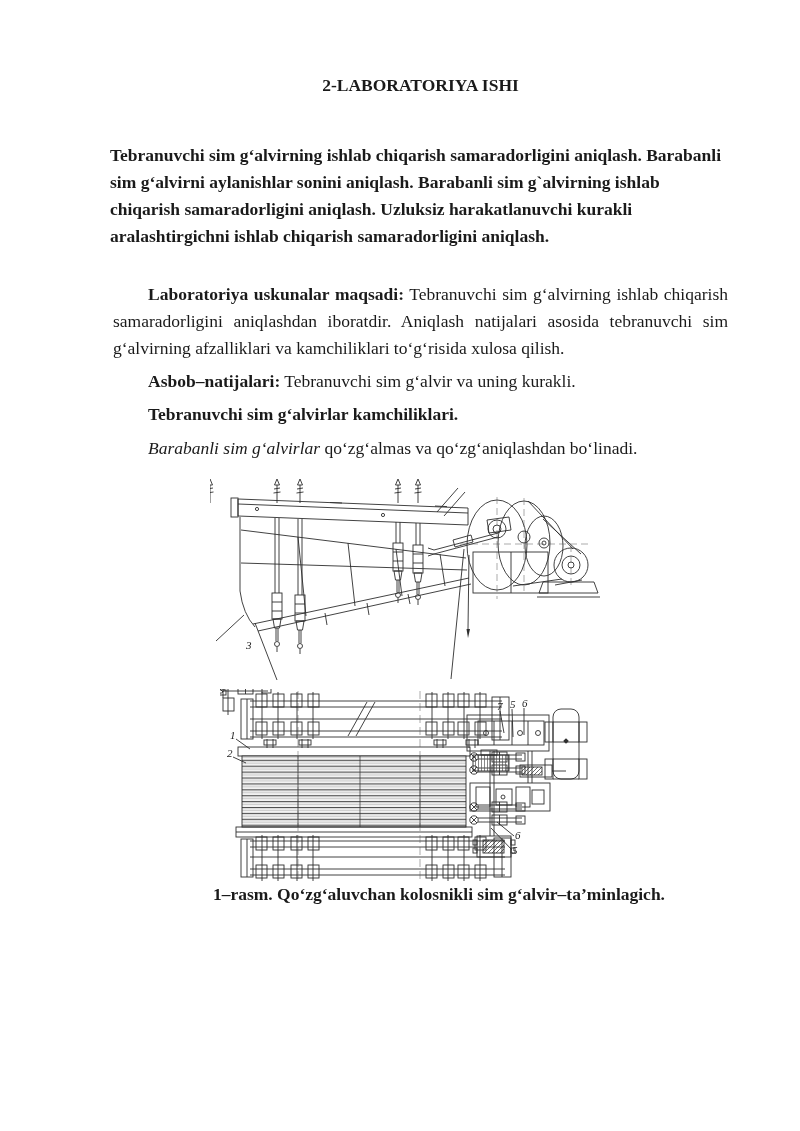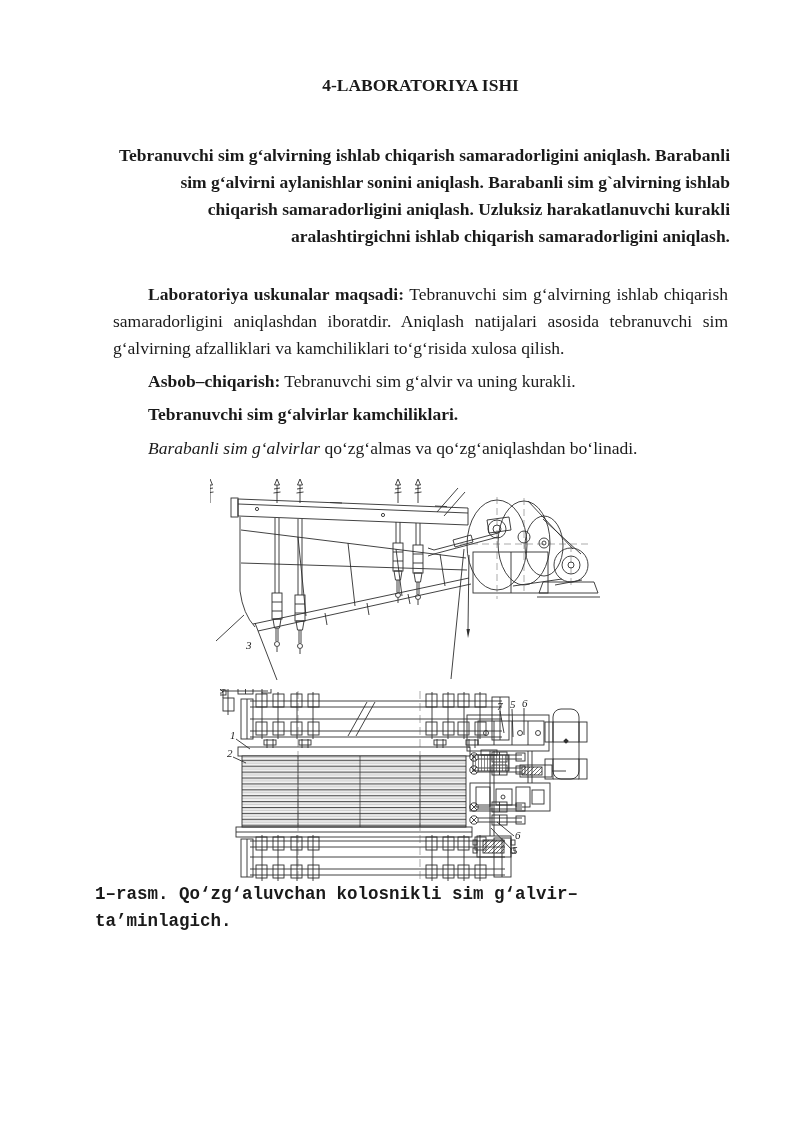--- a/index.html
+++ b/index.html
@@ -3,47 +3,47 @@
 <meta charset="utf-8">
 <style>
   * { margin:0; padding:0; box-sizing:border-box; }
   html,body { background:#ffffff; }
   .page {
     width:800px; height:1131px; background:#ffffff; color:#1a1a1a;
     font-family:"Liberation Serif", serif; font-size:17.5px; line-height:27px;
     overflow:hidden; position:relative;
   }
   .title { padding-top:72px; margin-left:113px; width:615px; text-align:center; font-weight:bold; font-size:17.5px; }
-  .heading { margin:43px 0 0 110px; width:620px; text-align:right; font-weight:bold; }
+  .heading { margin:43px 0 0 110px; width:620px; text-align:left; font-weight:bold; }
   .para { margin-left:113px; width:615px; text-indent:35px; }
   .p-maqsad { margin-top:31px; text-align:justify; }
   .p-asbob  { margin-top:6px; }
   .p-konstr { margin-top:6px; font-weight:bold; }
   .p-kolos  { margin-top:7px; }
   .fig { display:block; }
   .fig1 { margin:11px 0 0 210px; }
   .fig2 { margin:6px 0 0 220px; }
-  .caption { margin-left:95px; width:570px; text-align:left; font-weight:bold;font-family:Liberation Mono, monospace; }
+  .caption { margin-left:95px; width:570px; text-align:right; font-weight:bold; }
   svg { display:block; }
   svg .ln { stroke:#2e2e2e; stroke-width:0.9; fill:none; }
   svg .thin { stroke:#555; stroke-width:0.5; fill:none; }
   svg .fl { font:italic 11px "Liberation Serif", serif; fill:#222; }
 </style>
 </head>
 <body>
 
 <div class="page">
 
-  <div class="title">4-LABORATORIYA ISHI</div>
+  <div class="title">2-LABORATORIYA ISHI</div>
 
   <div class="heading">Tebranuvchi sim g‘alvirning ishlab chiqarish samaradorligini aniqlash. Barabanli sim g‘alvirni aylanishlar sonini aniqlash. Barabanli sim g`alvirning ishlab chiqarish samaradorligini aniqlash. Uzluksiz harakatlanuvchi kurakli aralashtirgichni ishlab chiqarish samaradorligini aniqlash.</div>
 
   <p class="para p-maqsad"><b>Laboratoriya uskunalar maqsadi:</b><span> Tebranuvchi sim g‘alvirning ishlab chiqarish samaradorligini aniqlashdan iboratdir. Aniqlash natijalari asosida tebranuvchi sim g‘alvirning afzalliklari va kamchiliklari to‘g‘risida xulosa qilish.</span></p>
 
-  <p class="para p-asbob"><b>Asbob–chiqarish:</b><span> Tebranuvchi sim g‘alvir va uning kurakli.</span></p>
+  <p class="para p-asbob"><b>Asbob–natijalari:</b><span> Tebranuvchi sim g‘alvir va uning kurakli.</span></p>
 
   <p class="para p-konstr">Tebranuvchi sim g‘alvirlar kamchiliklari.</p>
 
   <p class="para p-kolos"><i>Barabanli sim g‘alvirlar</i><span> qo‘zg‘almas va qo‘zg‘aniqlashdan bo‘linadi.</span></p>
 
   <div class="fig fig1">
     <svg width="420" height="210" viewBox="0 0 420 210">
       <g class="ln">
 
         <g id="fit">

